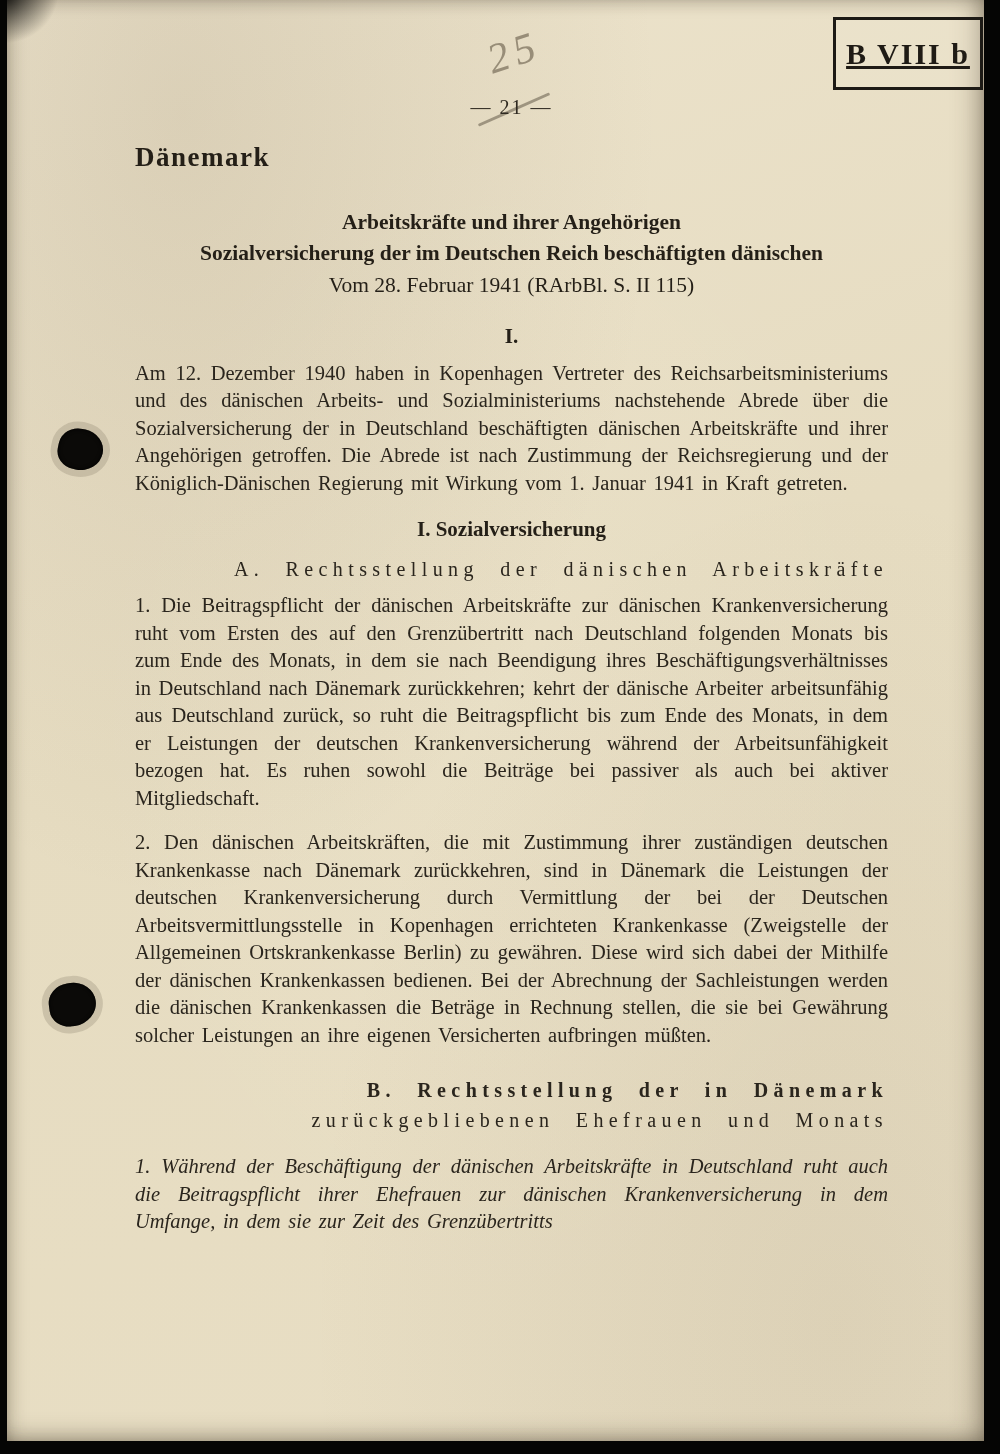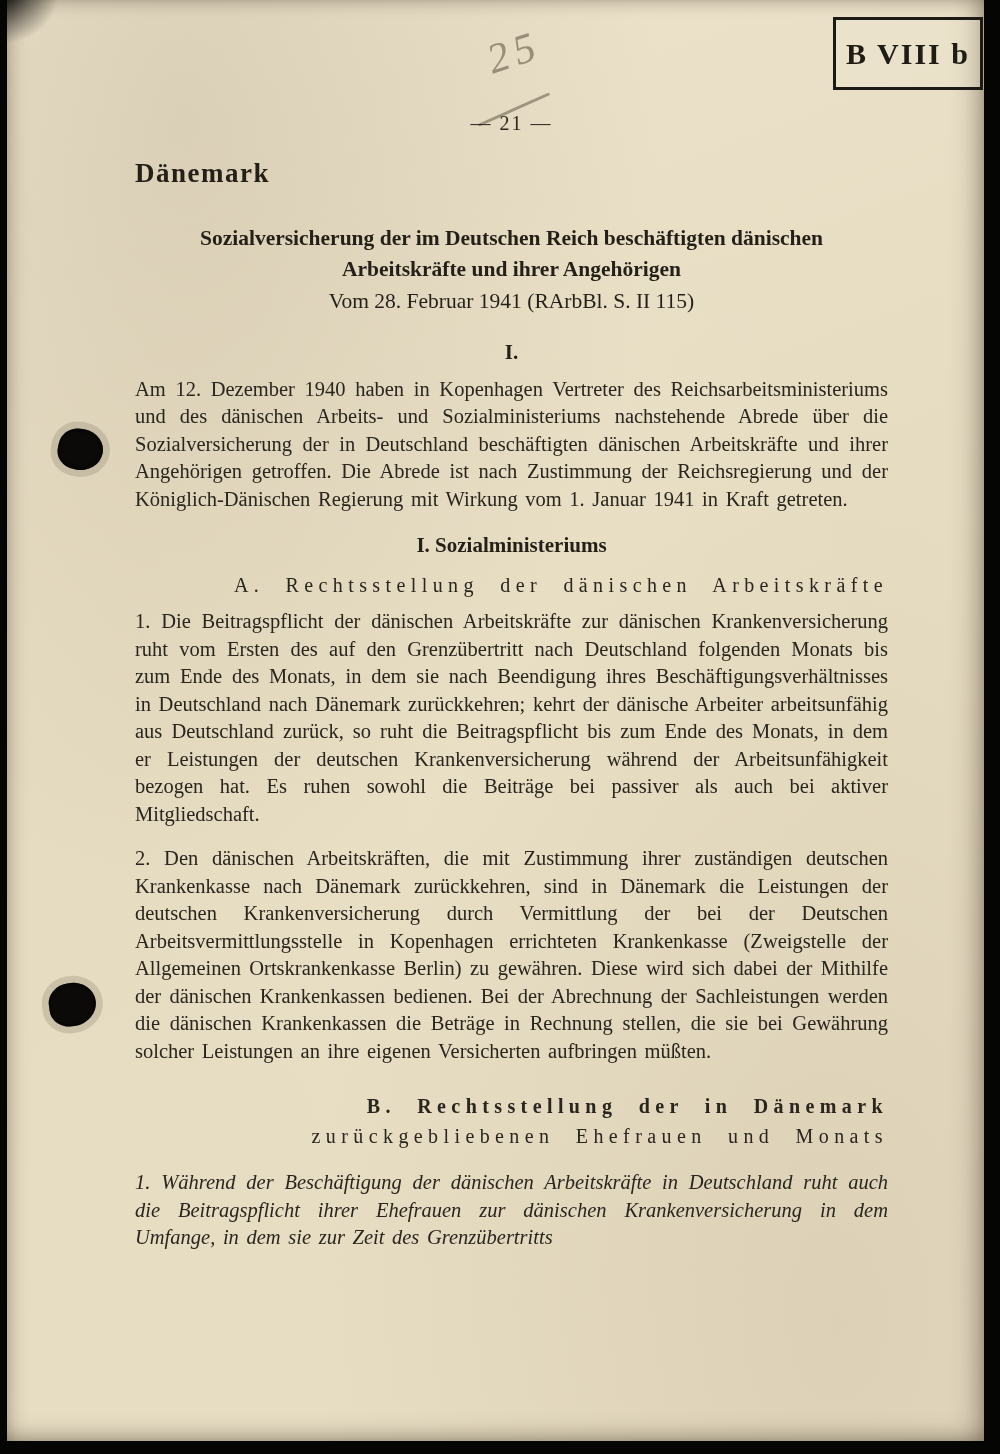--- a/index.html
+++ b/index.html
@@ -35,42 +35,41 @@
   .hole-top{left:51px;top:429px;width:45px;height:41px;transform:rotate(12deg);}
   .hole-bottom{left:42px;top:983px;width:47px;height:43px;transform:rotate(-8deg);}
   .stamp-box{
     position:absolute;left:826px;top:17px;width:150px;height:73px;
     border:3px solid #1d1a15;
     box-sizing:border-box;
     display:flex;align-items:center;justify-content:center;
     background:rgba(240,232,210,.25);
   }
   .stamp-box .stamp-label{
-    font-weight:bold;font-size:30px;color:#1f1b15;letter-spacing:2px;
+    font-weight:bold;font-size:30px;color:#1f1b15;letter-spacing:2px;text-decoration:underline;
   }
   .pencil-note{
     position:absolute;left:480px;top:28px;
     font-size:42px;font-style:italic;
     color:rgba(125,115,95,.75);
     transform:rotate(-18deg);
     letter-spacing:6px;
   }
   .pencil-stroke{
     position:absolute;left:468px;top:108px;width:78px;height:3px;
     background:rgba(120,110,92,.65);
     transform:rotate(-24deg);
     border-radius:2px;
   }
   .content{
     position:relative;
     padding:94px 96px 0 128px;
     color:#2a251d;
     font-size:20.5px;
     line-height:27.5px;
-    margin-top:16px;
   }
   .page-number{
     text-align:center;font-size:20px;letter-spacing:2px;color:#2e2920;
   }
   .doc-title{
     text-align:left;font-weight:bold;font-size:27px;letter-spacing:1.5px;
     margin-top:22px;color:#241f17;
   }
   .decree{margin-top:36px;text-align:center;font-weight:bold;font-size:21.5px;line-height:31px;color:#241f17;}
   .decree-date{text-align:center;font-weight:normal;font-size:21.5px;line-height:31px;margin-top:1px;color:#241f17;}
@@ -111,30 +110,30 @@
   <div class="hole hole-top"></div>
   <div class="hole hole-bottom"></div>
 
   <div class="content">
 
     <div class="page-number">— 21 —</div>
 
     <div class="doc-title">Dänemark</div>
 
     <div class="decree">
+      <div>Arbeitskräfte und ihrer Angehörigen</div>
       <div>Sozialversicherung der im Deutschen Reich beschäftigten dänischen</div>
-      <div>Arbeitskräfte und ihrer Angehörigen</div>
     </div>
     <div class="decree-date">Vom 28. Februar 1941 (RArbBl. S. II 115)</div>
 
     <div class="roman-heading">I.</div>
 
     <p class="para">Am 12. Dezember 1940 haben in Kopenhagen Vertreter des Reichsarbeitsministeriums und des dänischen Arbeits- und Sozialministeriums nachstehende Abrede über die Sozialversicherung der in Deutschland beschäftigten dänischen Arbeitskräfte und ihrer Angehörigen getroffen. Die Abrede ist nach Zustimmung der Reichsregierung und der Königlich-Dänischen Regierung mit Wirkung vom 1. Januar 1941 in Kraft getreten.</p>
 
-    <div class="center-heading">I. Sozialministeriums</div>
+    <div class="center-heading">I. Sozialversicherung</div>
 
     <div class="spaced-heading">A. Rechtsstellung der dänischen Arbeitskräfte</div>
 
     <p class="para">1. Die Beitragspflicht der dänischen Arbeitskräfte zur dänischen Krankenversicherung ruht vom Ersten des auf den Grenzübertritt nach Deutschland folgenden Monats bis zum Ende des Monats, in dem sie nach Beendigung ihres Beschäftigungsverhältnisses in Deutschland nach Dänemark zurückkehren; kehrt der dänische Arbeiter arbeitsunfähig aus Deutschland zurück, so ruht die Beitragspflicht bis zum Ende des Monats, in dem er Leistungen der deutschen Krankenversicherung während der Arbeitsunfähigkeit bezogen hat. Es ruhen sowohl die Beiträge bei passiver als auch bei aktiver Mitgliedschaft.</p>
 
     <p class="para p2">2. Den dänischen Arbeitskräften, die mit Zustimmung ihrer zuständigen deutschen Krankenkasse nach Dänemark zurückkehren, sind in Dänemark die Leistungen der deutschen Krankenversicherung durch Vermittlung der bei der Deutschen Arbeitsvermittlungsstelle in Kopenhagen errichteten Krankenkasse (Zweigstelle der Allgemeinen Ortskrankenkasse Berlin) zu gewähren. Diese wird sich dabei der Mithilfe der dänischen Krankenkassen bedienen. Bei der Abrechnung der Sachleistungen werden die dänischen Krankenkassen die Beträge in Rechnung stellen, die sie bei Gewährung solcher Leistungen an ihre eigenen Versicherten aufbringen müßten.</p>
 
     <div class="spaced-heading b1">B. Rechtsstellung der in Dänemark</div>
     <div class="spaced-heading b2">zurückgebliebenen Ehefrauen und Monats</div>
 

